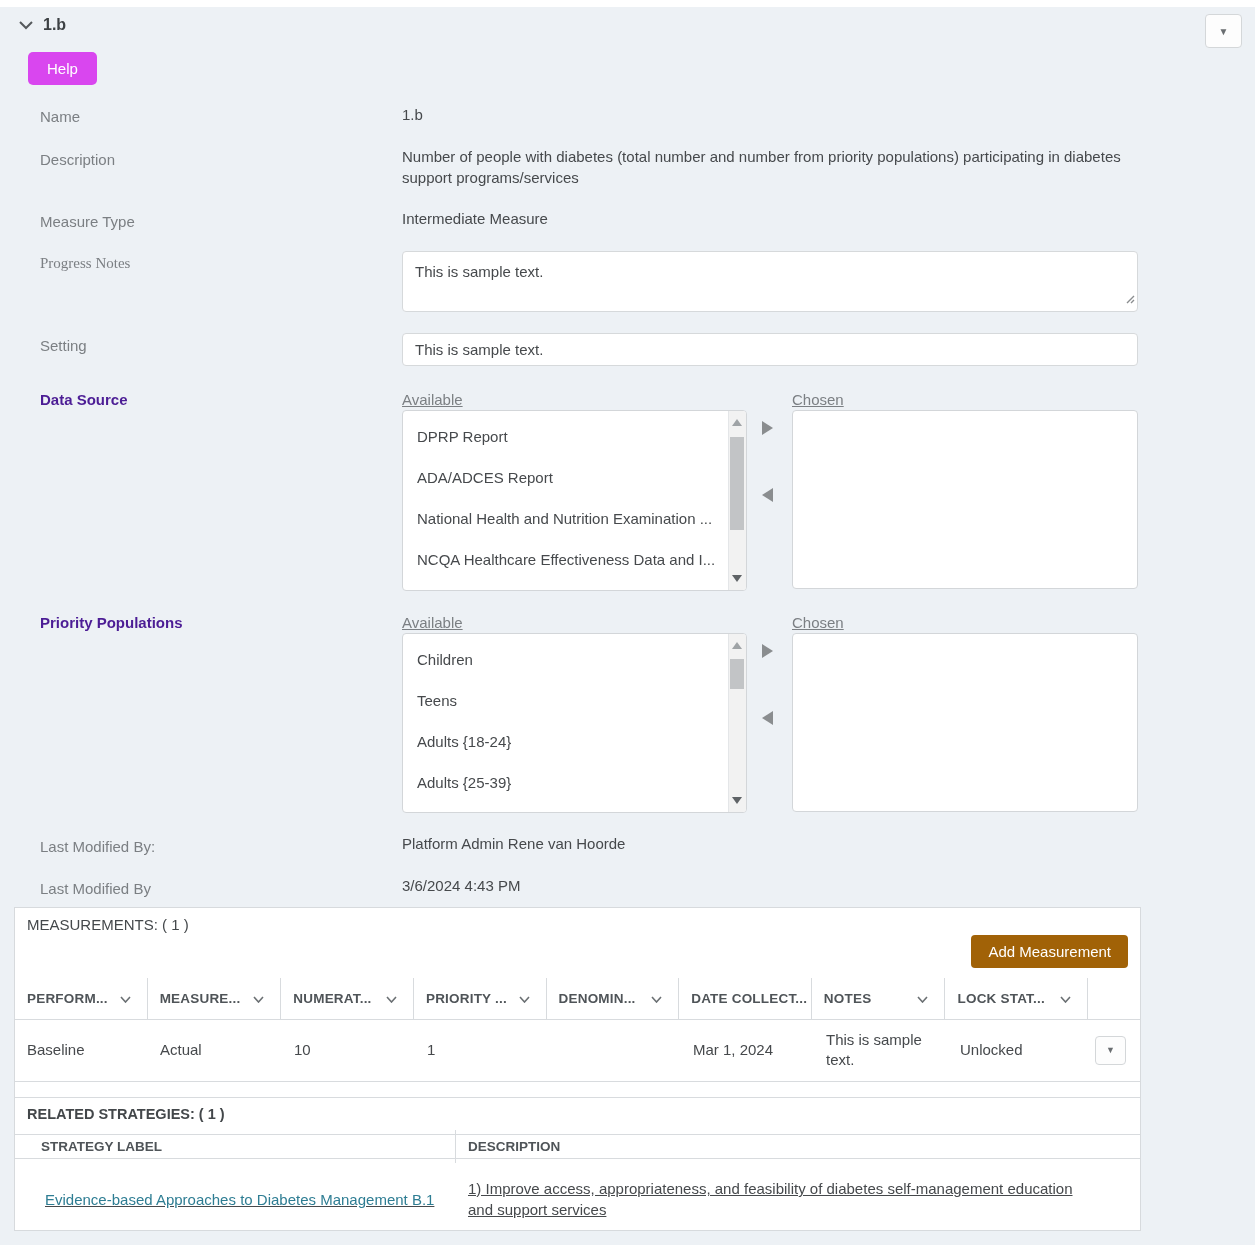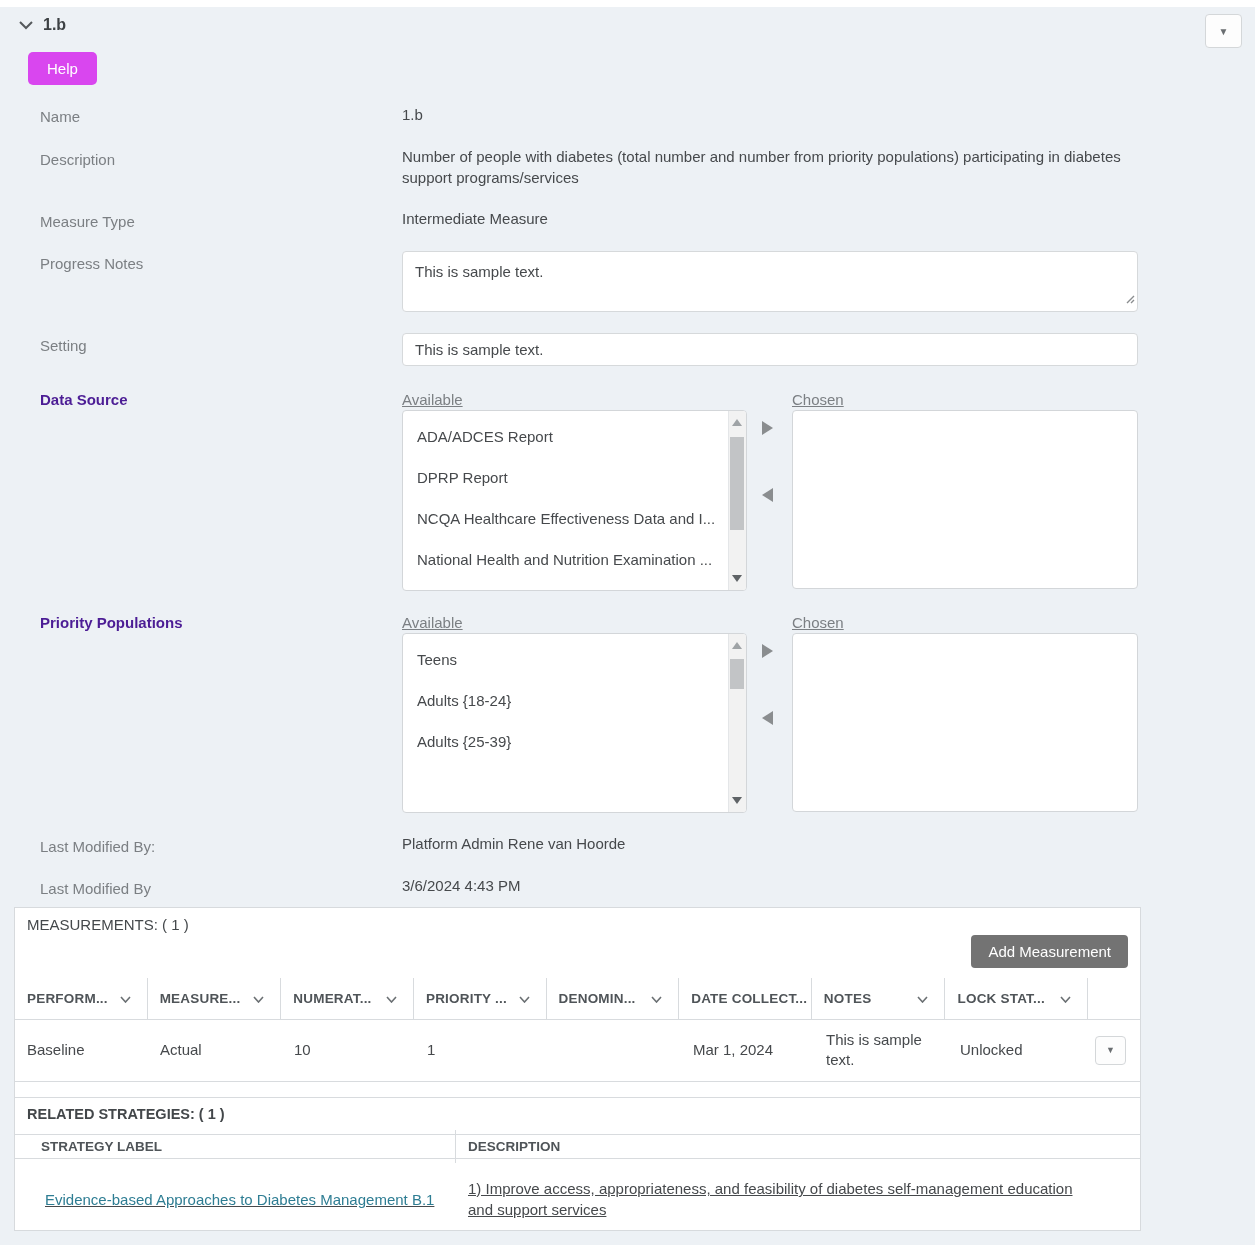--- a/index.html
+++ b/index.html
@@ -50,21 +50,21 @@
   .xfer{position:absolute;left:762px;width:0;height:0;cursor:pointer;}
   .xfer.right{border-top:7px solid transparent;border-bottom:7px solid transparent;
               border-left:11px solid #8a8d8f;}
   .xfer.left{border-top:7px solid transparent;border-bottom:7px solid transparent;
              border-right:11px solid #8a8d8f;}
 
   
   .panel{position:absolute;left:14px;top:907px;width:1127px;height:324px;background:#ffffff;
          border:1px solid #d7dadd;box-sizing:border-box;}
   .panel-title{position:absolute;left:12px;top:8px;font-size:15px;color:#44484b;}
-  .add-btn{position:absolute;right:12px;top:27px;background:#737373;color:#ffffff;border:none;
+  .add-btn{position:absolute;right:12px;top:27px;background:#a16207;color:#ffffff;border:none;
            border-radius:4px;padding:8px 17px;font-size:15px;font-family:inherit;cursor:pointer;}
   .m-header{position:absolute;left:0;top:70px;height:41px;display:flex;align-items:center;
             border-bottom:1px solid #d8dbde;width:1125px;}
   .m-hcell{height:41px;display:flex;align-items:center;padding-left:12px;box-sizing:border-box;
            border-right:1px solid #d8dbde;font-size:13.5px;font-weight:700;color:#4f5458;
            letter-spacing:.2px;cursor:pointer;}
   .m-hcell .hchev{margin-left:auto;margin-right:16px;}
   .m-row{position:absolute;left:0;top:111px;height:62px;display:flex;align-items:center;
          border-bottom:1px solid #d8dbde;width:1125px;}
   .m-cell{padding-left:12px;box-sizing:border-box;font-size:15px;color:#46494c;line-height:20px;}
@@ -110,57 +110,58 @@
 
   <div class="lbl" style="top:108px;">Name</div>
   <div class="val" style="top:104px;">1.b</div>
 
   <div class="lbl" style="top:151px;">Description</div>
   <div class="val" style="top:146px;width:740px;">Number of people with diabetes (total number and number from priority populations) participating in diabetes support programs/services</div>
 
   <div class="lbl" style="top:213px;">Measure Type</div>
   <div class="val" style="top:208px;">Intermediate Measure</div>
 
-  <div class="lbl" style="top:255px;">Progress Notes</div>
+  <div class="lbl" style="top:255px;font-family:Liberation Serif, serif;">Progress Notes</div>
   <div class="txtarea" style="top:251px;height:39px;">
     <span>This is sample text.</span>
     <span class="resize-handle">
       <svg width="12" height="12" viewBox="0 0 12 12">
         <path d="M11 4 L4 11 M11 8 L8 11" stroke="#8a8d8f" stroke-width="1.4" fill="none"></path>
       </svg>
     </span>
   </div>
 
   <div class="lbl" style="top:337px;">Setting</div>
   <input class="input" style="top: 333px;" value="This is sample text.">
 
   <div class="lbl bold" style="top:391px;">Data Source</div>
   <div class="sublbl" style="left:402px;top:391px;">Available</div>
   <div class="listbox" style="left:402px;top:410px;height:179px;">
     <div class="list-items">
+      <div class="li">DPRP Report</div>
       <div class="li">ADA/ADCES Report</div>
-      <div class="li">DPRP Report</div>
+      <div class="li">National Health and Nutrition Examination ...</div>
       <div class="li">NCQA Healthcare Effectiveness Data and I...</div>
-      <div class="li">National Health and Nutrition Examination ...</div>
     </div>
     <div class="sbar">
       <div class="tri-up"></div>
       <div class="thumb" style="top:26px;height:93px;"></div>
       <div class="tri-down"></div>
     </div>
   </div>
   <div class="xfer right" style="top:421px;"></div>
   <div class="xfer left" style="top:488px;"></div>
   <div class="sublbl" style="left:792px;top:391px;">Chosen</div>
   <div class="chosenbox" style="left:792px;top:410px;"></div>
 
   <div class="lbl bold" style="top:614px;">Priority Populations</div>
   <div class="sublbl" style="left:402px;top:614px;">Available</div>
   <div class="listbox" style="left:402px;top:633px;height:178px;">
     <div class="list-items">
+      <div class="li">Children</div>
       <div class="li">Teens</div>
       <div class="li">Adults {18-24}</div>
       <div class="li">Adults {25-39}</div>
     </div>
     <div class="sbar">
       <div class="tri-up"></div>
       <div class="thumb" style="top:25px;height:30px;"></div>
       <div class="tri-down"></div>
     </div>
   </div>

